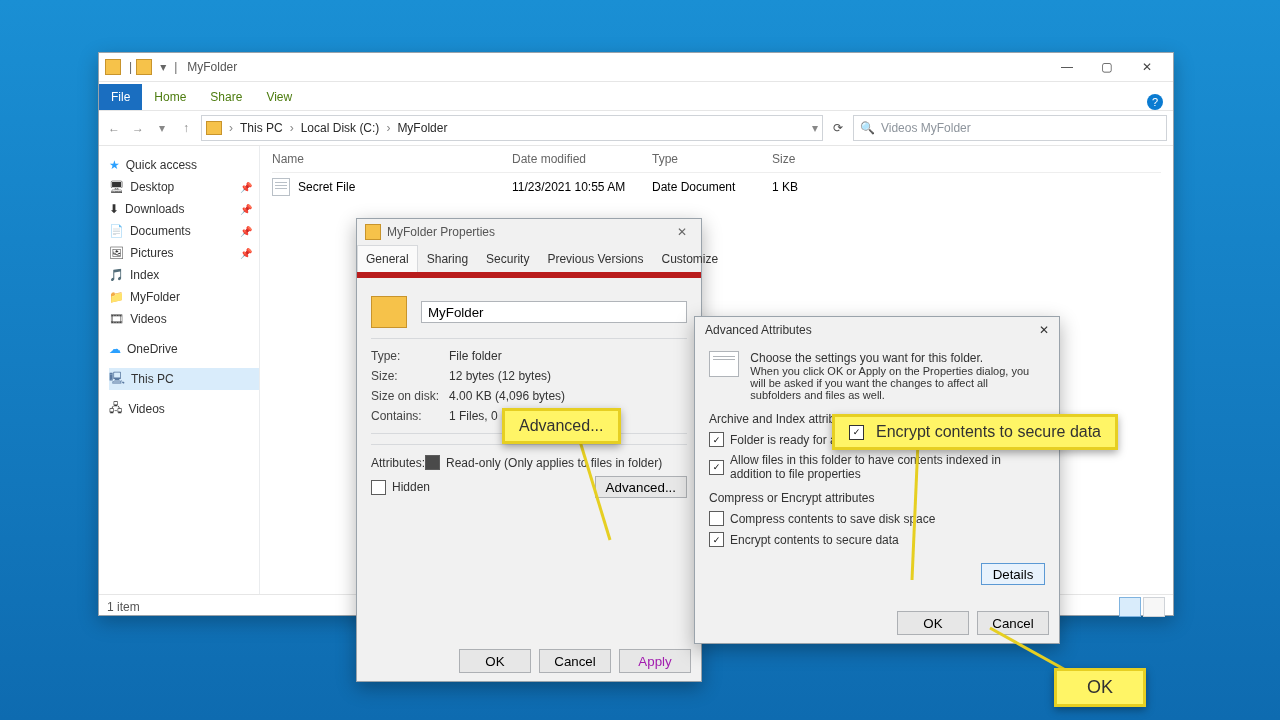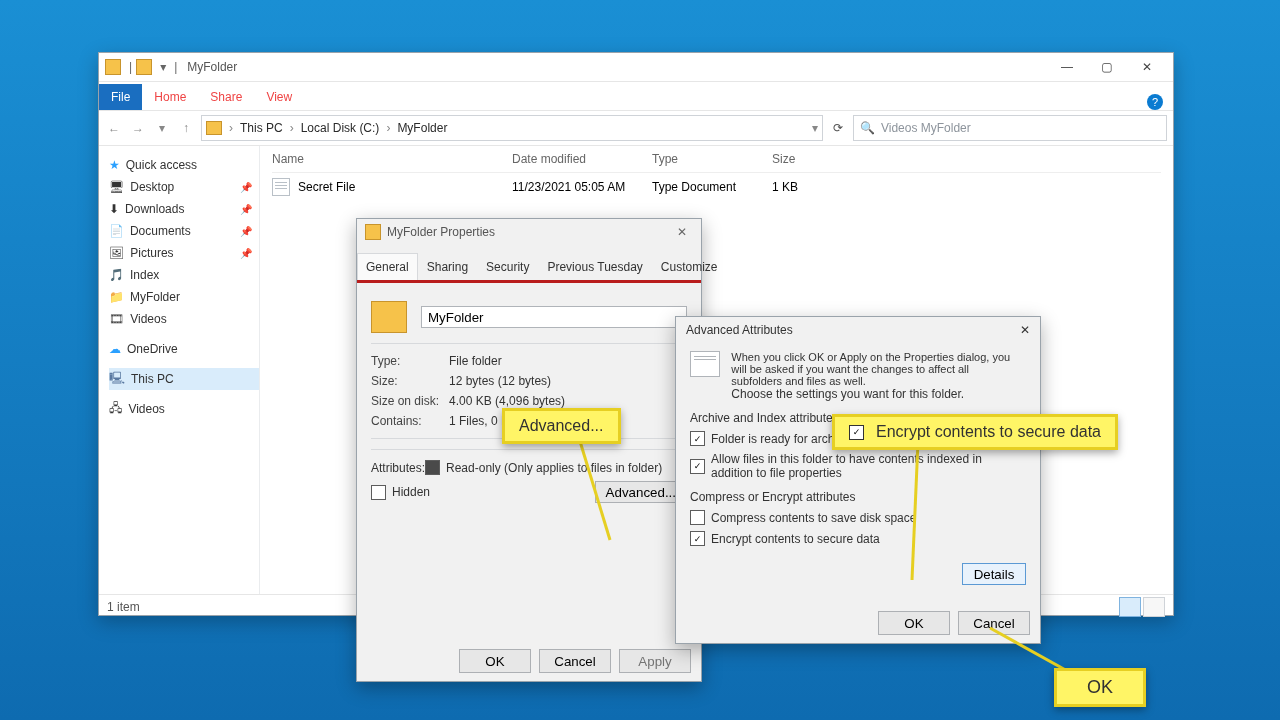--- a/index.html
+++ b/index.html
@@ -6,21 +6,21 @@
   .desktop{position:relative;width:1280px;height:720px;}
   
   .explorer{position:absolute;left:98px;top:52px;width:1074px;height:562px;background:#fff;border:1px solid #9aa3ab;box-shadow:0 6px 18px rgba(0,0,0,.25);}
   .titlebar{height:28px;display:flex;align-items:center;padding:0 6px;background:#fff;border-bottom:1px solid #e6e6e6;}
   .titlebar .ticon{width:14px;height:14px;background:#f6c24a;border:1px solid #c8942c;margin-right:4px;}
   .titlebar .path-sep{margin:0 4px;color:#666;}
   .titlebar .title-text{color:#565656;margin-left:6px;}
   .winctrl{margin-left:auto;display:flex;}
   .winbtn{width:40px;height:24px;display:flex;align-items:center;justify-content:center;color:#444;}
   .ribbon{height:28px;display:flex;align-items:flex-end;border-bottom:1px solid #e6e6e6;}
-  .ribbon .tab{padding:6px 12px;color:#ef4444;}
+  .ribbon .tab{padding:6px 12px;color:#4d7c0f;}
   .ribbon .tab.file{background:#1a6ec0;color:#fff;}
   .helpq{margin-left:auto;margin-right:10px;width:16px;height:16px;border-radius:50%;background:#0a7bd1;color:#fff;display:flex;align-items:center;justify-content:center;font-size:11px;}
   .navrow{height:34px;display:flex;align-items:center;padding:0 6px;gap:6px;border-bottom:1px solid #e6e6e6;}
   .navarrow{width:18px;height:18px;display:flex;align-items:center;justify-content:center;color:#888;}
   .bcbox{flex:1;display:flex;align-items:center;height:24px;border:1px solid #cfd3d8;padding:0 4px;gap:4px;}
   .bcbox .fic{width:14px;height:12px;background:#f6c24a;border:1px solid #c8942c;}
   .crumb{color:#2a2a2a;}
   .crumbsep{color:#888;margin:0 3px;}
   .refresh{width:18px;height:18px;display:flex;align-items:center;justify-content:center;color:#555;}
   .searchbox{width:300px;height:24px;border:1px solid #cfd3d8;display:flex;align-items:center;padding:0 6px;color:#8d949c;}
@@ -45,38 +45,38 @@
   .row .fic2::after{content:"";position:absolute;left:2px;right:2px;top:3px;height:1px;background:#b9c0c7;box-shadow:0 3px 0 #b9c0c7,0 6px 0 #b9c0c7;}
   .statusbar{height:24px;border-top:1px solid #e6e6e6;display:flex;align-items:center;padding:0 8px;color:#555;}
   .viewtoggle{margin-left:auto;display:flex;gap:2px;}
   .vbtn{width:20px;height:18px;border:1px solid #cfd3d8;background:#f7f7f7;}
   .vbtn.active{background:#d9ecfb;border-color:#7fb3df;}
   
   .props{position:absolute;left:356px;top:218px;width:344px;height:462px;background:#f1f1f1;border:1px solid #9aa3ab;box-shadow:0 6px 18px rgba(0,0,0,.3);}
   .props .dlgtitle{height:26px;display:flex;align-items:center;padding:0 8px;color:#555;}
   .props .dlgtitle .ticon{width:14px;height:14px;background:#f6c24a;border:1px solid #c8942c;margin-right:6px;}
   .props .clsx{margin-left:auto;color:#666;width:22px;text-align:center;}
-  .tabs{display:flex;padding:0 0;border-bottom:3px solid #b91c1c;margin-top:8px;}
+  .tabs{display:flex;padding:0 0;border-bottom:6px solid #b91c1c;}
   .ptab{padding:6px 8px;color:#333;border:1px solid transparent;border-bottom:none;white-space:nowrap;}
   .ptab.active{background:#fafafa;border-color:#d7d9dc;}
   .propsbody{padding:12px 14px 0 14px;}
   .proprow{display:flex;align-items:center;margin:6px 0;color:#333;}
   .proprow .plabel{width:78px;color:#444;}
   .bigfolder{width:34px;height:30px;background:#f6c24a;border:1px solid #c8942c;margin-right:14px;}
   .ptext{flex:1;height:22px;border:1px solid #b0b4b9;background:#fff;padding:2px 6px;box-sizing:border-box;}
   .hr{border:none;border-top:1px solid #d7d9dc;margin:10px 0;}
   .chkrow{display:flex;align-items:center;margin:6px 0;color:#333;}
   .chk{width:13px;height:13px;border:1px solid #5c5c5c;margin-right:6px;display:inline-flex;align-items:center;justify-content:center;font-size:9px;color:#000;background:#fff;}
   .chk.checked{background:#4a4a4a;}
   .advbtn{margin-left:auto;height:22px;padding:0 10px;border:1px solid #adb0b4;background:#e7e7e7;}
   .dlgbtns{position:absolute;bottom:8px;right:10px;display:flex;gap:8px;}
   .dbtn{height:24px;width:72px;border:1px solid #adb0b4;background:#e7e7e7;}
-  .dbtn.disabled{color:#737373;}
+  .dbtn.disabled{color:#a21caf;}
   
-  .advdlg{position:absolute;left:675px;top:316px;width:364px;height:326px;background:#f1f1f1;border:1px solid #9aa3ab;box-shadow:0 6px 18px rgba(0,0,0,.3);}
+  .advdlg{position:absolute;left:694px;top:316px;width:364px;height:326px;background:#f1f1f1;border:1px solid #9aa3ab;box-shadow:0 6px 18px rgba(0,0,0,.3);}
   .advdlg .dlgtitle{height:26px;display:flex;align-items:center;padding:0 10px;color:#333;}
   .advdlg .dlgtitle .clsx{margin-left:auto;}
   .advbody{padding:8px 14px;color:#333;}
   .advicon{width:28px;height:24px;border:1px solid #b0b4b9;display:inline-block;vertical-align:top;margin-right:8px;position:relative;background:#fff;}
   .advicon::after{content:"";position:absolute;left:3px;right:3px;top:4px;height:1px;background:#b0b4b9;box-shadow:0 3px 0 #b0b4b9;}
   .advmsg{display:inline-block;width:290px;color:#333;}
   .section{margin-top:10px;color:#333;}
   .detailsbtn{position:absolute;right:14px;bottom:58px;height:22px;width:64px;border:1px solid #5b99d4;background:#e8f2fc;}
   
   .callout{position:absolute;background:#fff566;border:3px solid #e6cf22;box-shadow:0 3px 8px rgba(0,0,0,.35);padding:6px 14px;font-size:16px;font-weight:500;color:#323232;display:flex;align-items:center;gap:6px;}
@@ -193,22 +193,22 @@
           <div class="c-name">Name</div>
           <div class="c-date">Date modified</div>
           <div class="c-type">Type</div>
           <div class="c-size">Size</div>
         </div>
         <div class="row">
           <div class="c-name" style="display:flex;align-items:center;">
               <span class="fic2"></span>
               <span>Secret File</span>
             </div>
-          <div class="c-date">11/23/2021 05:05 AM</div>
-          <div class="c-type">Type Document</div>
+          <div class="c-date">11/23/2021 10:55 AM</div>
+          <div class="c-type">Date Document</div>
           <div class="c-size">1 KB</div>
         </div>
       </div>
     </div>
     <div class="statusbar">
       <span>1 item</span>
       <div class="viewtoggle">
         <div class="vbtn active"></div>
         <div class="vbtn"></div>
       </div>
@@ -218,21 +218,21 @@
   <div class="props">
     <div class="dlgtitle">
       <span class="ticon"></span>
       <span>MyFolder Properties</span>
       <span class="clsx">✕</span>
     </div>
     <div class="tabs">
       <div class="ptab active">General</div>
       <div class="ptab">Sharing</div>
       <div class="ptab">Security</div>
-      <div class="ptab">Previous Tuesday</div>
+      <div class="ptab">Previous Versions</div>
       <div class="ptab">Customize</div>
     </div>
     <div class="propsbody">
       <div class="proprow">
         <span class="bigfolder"></span>
         <input class="ptext" value="MyFolder" style="">
       </div>
       <hr class="hr">
       <div class="proprow">
           <span class="plabel">Type:</span>
@@ -273,22 +273,22 @@
 
   <div class="advdlg">
     <div class="dlgtitle">
       <span>Advanced Attributes</span>
       <span class="clsx">✕</span>
     </div>
     <div class="advbody">
       <div>
         <span class="advicon"></span>
         <span class="advmsg">
+          <div>Choose the settings you want for this folder.</div>
           <div style="font-size:11px;">When you click OK or Apply on the Properties dialog, you will be asked if you want the changes to affect all subfolders and files as well.</div>
-          <div>Choose the settings you want for this folder.</div>
         </span>
       </div>
       <div class="section">Archive and Index attributes</div>
       <div class="chkrow">
           <span class="chk">✓</span>
           <span>Folder is ready for archiving</span>
         </div>
       <div class="chkrow">
           <span class="chk">✓</span>
           <span style="width:300px;">Allow files in this folder to have contents indexed in addition to file properties</span>

